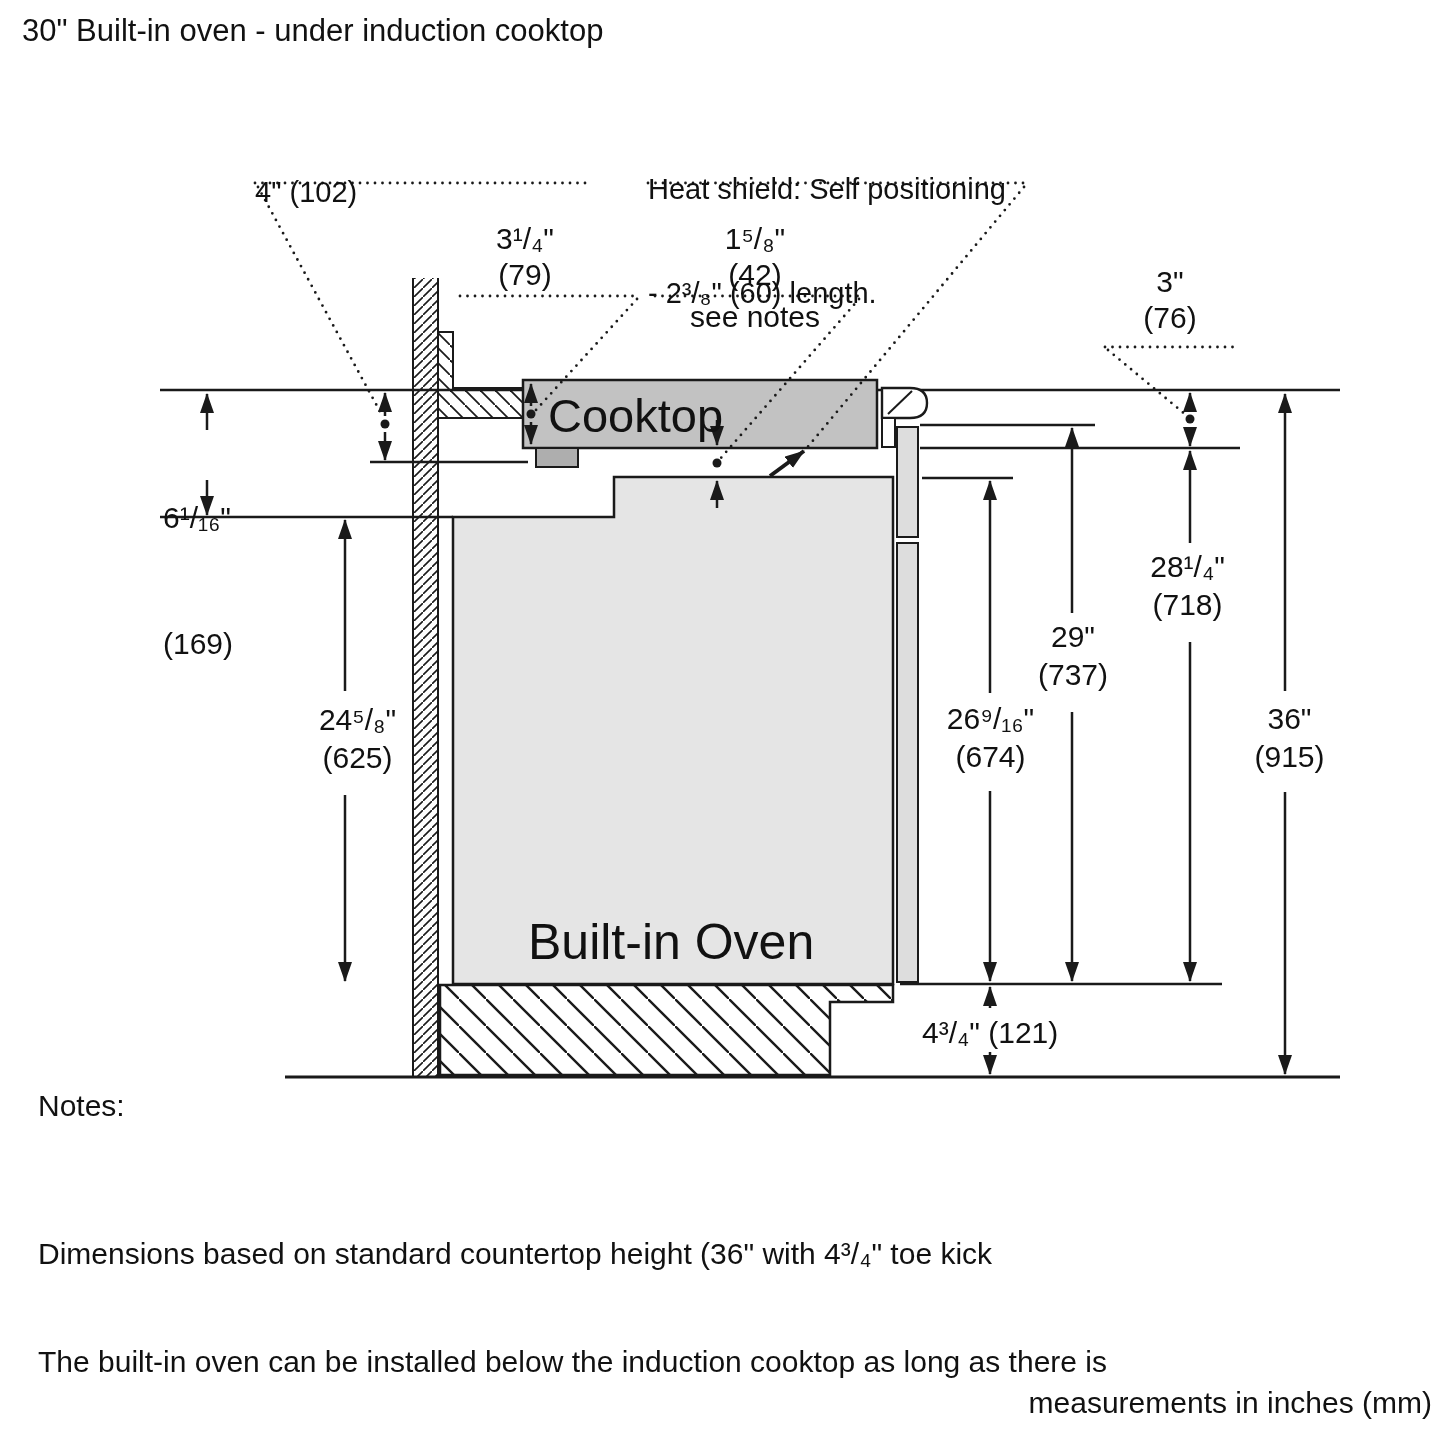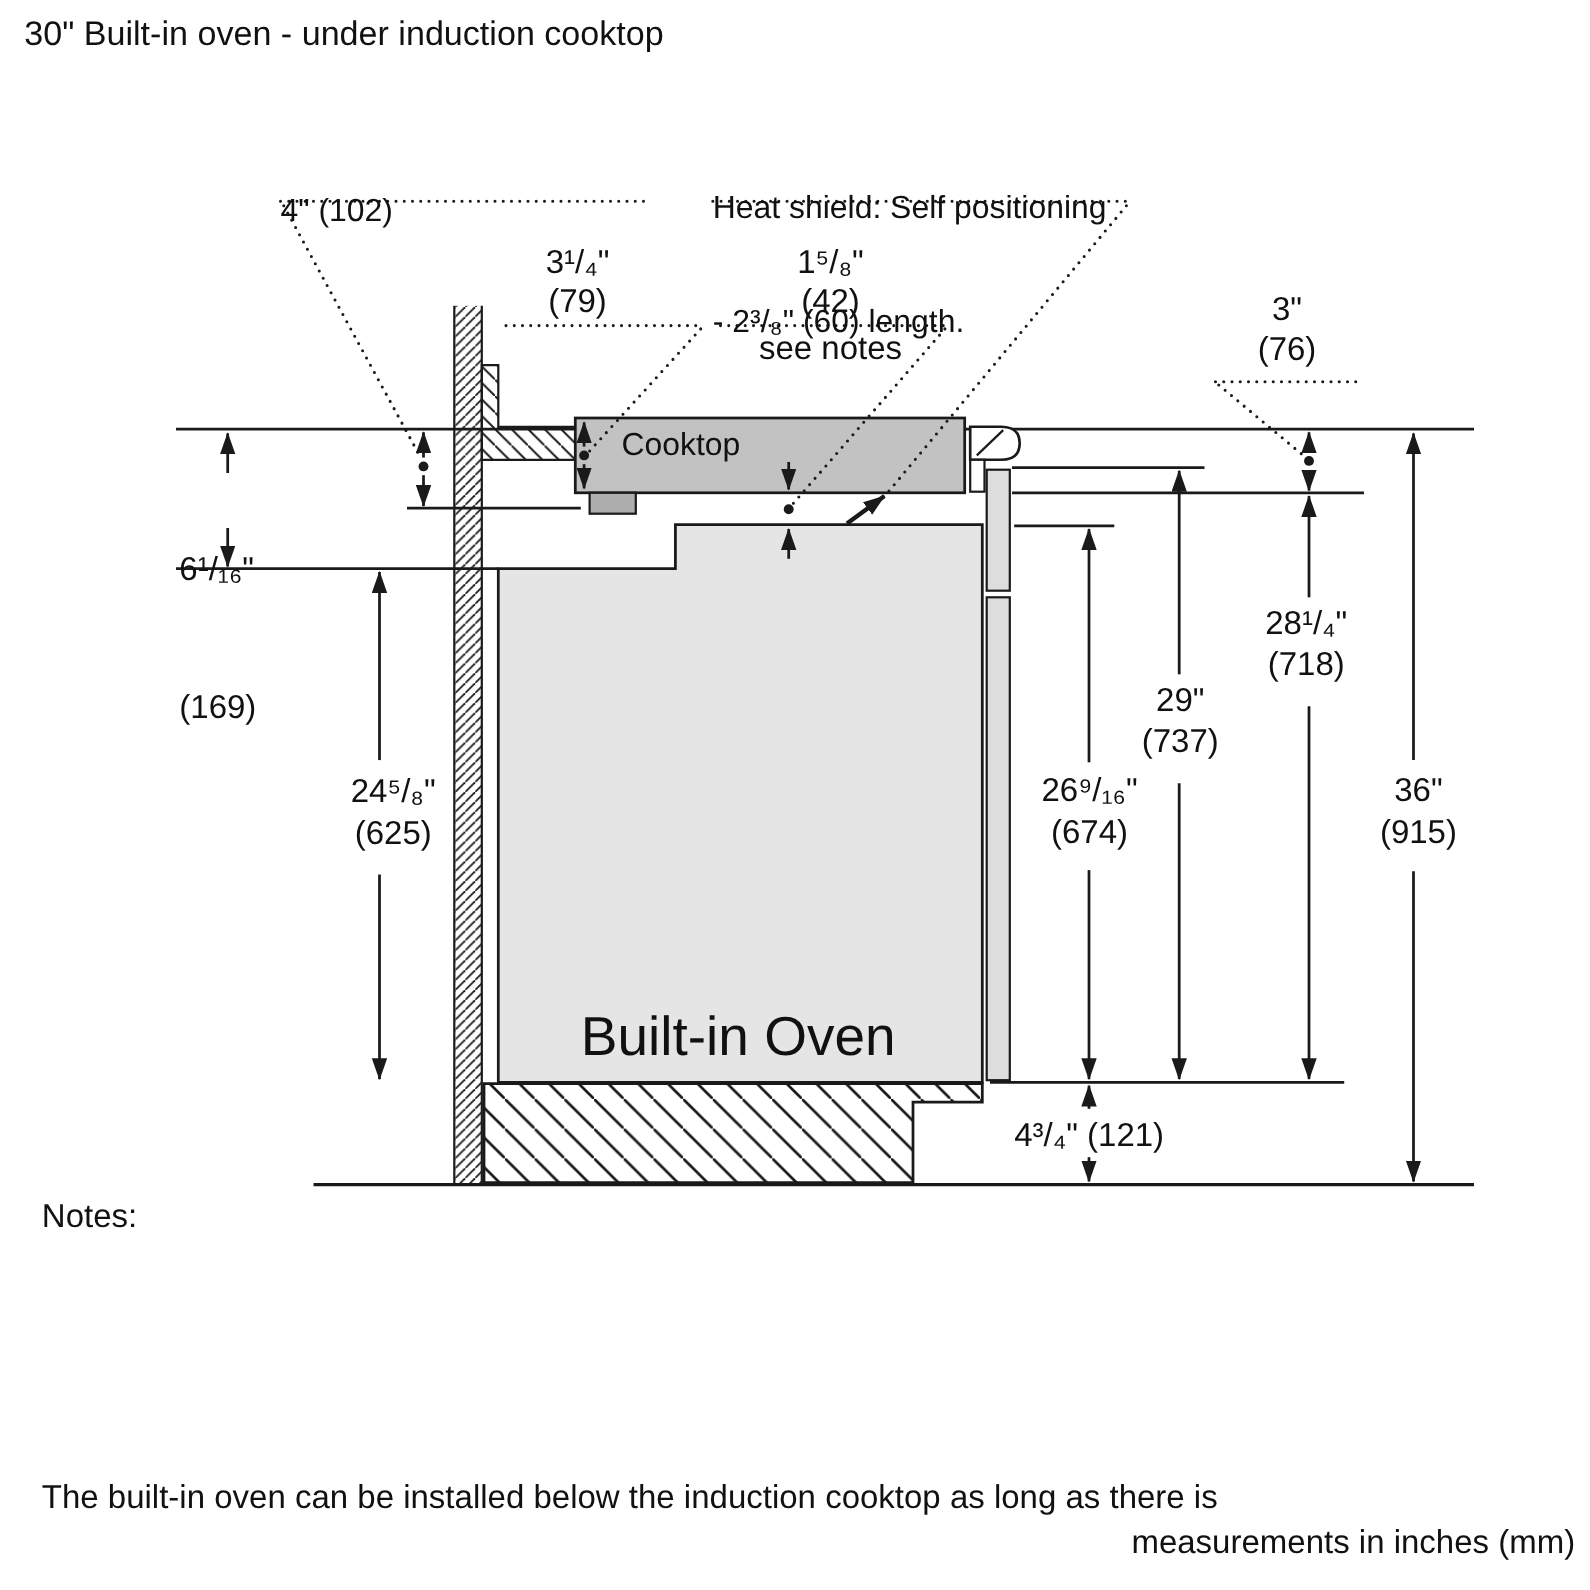--- a/index.html
+++ b/index.html
@@ -191,26 +191,27 @@
     <div>(674)</div>
   </div>
 
   <div class="lbl t30 ctr" style="left:1212px;top:700px;width:155px;line-height:1.25;">
     <div>36"</div>
     <div>(915)</div>
   </div>
 
   <div class="lbl t30" style="left:922px;top:1015px;">4³/₄" (121)</div>
 
-  <div class="lbl" style="left:565px;top:388px;font-size:29px;">Cooktop</div>
+  <div class="lbl" style="left:548px;top:388px;font-size:47px;">Cooktop</div>
   <div class="lbl" style="left:528px;top:912px;font-size:50px;">Built-in Oven</div>
 
   <div class="lbl t30" style="left:38px;top:1088px;">Notes:</div>
 
   <div class="lbl t30" style="left:38px;top:1160px;line-height:1.25;">
+    <div>Dimensions based on standard countertop height (36" with 4³/₄" toe kick</div>
   </div>
 
   <div class="lbl t30" style="left:38px;top:1268px;line-height:1.25;">
     <div>The built-in oven can be installed below the induction cooktop as long as there is</div>
     
     
   </div>
 
   <div class="lbl t30" style="right:13px;top:1385px;margin-left:36px;">measurements in inches (mm)</div>
 

